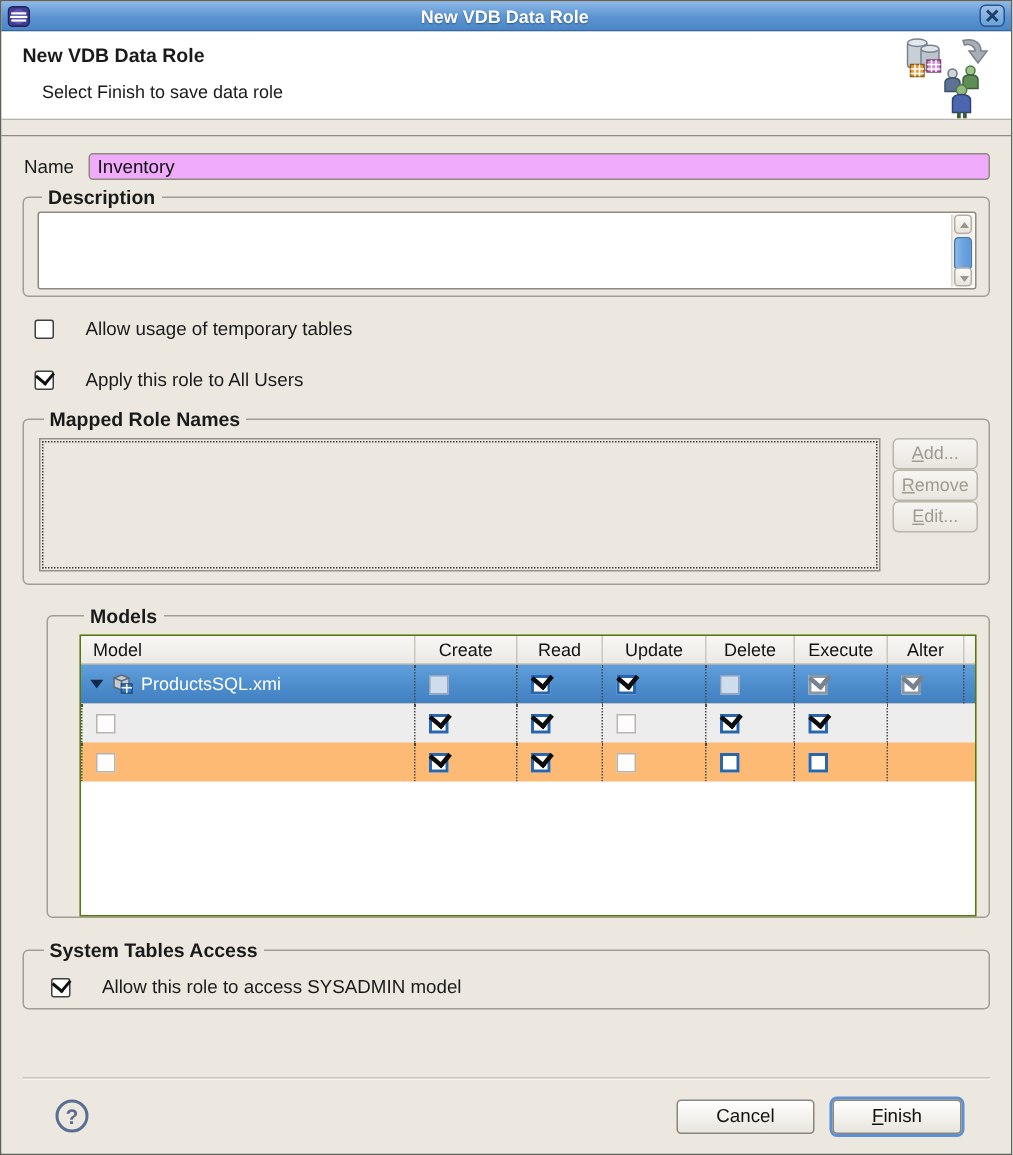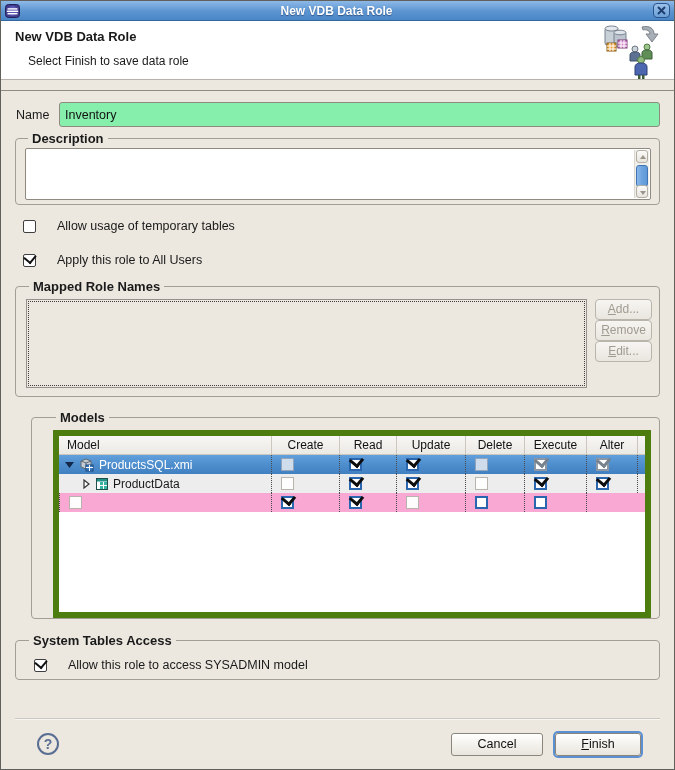--- a/index.html
+++ b/index.html
@@ -21,22 +21,22 @@
   .banner-title { font-size:13px; font-weight:bold; }
   .banner-sub { font-size:12px; margin-top:10px; margin-left:13px; }
   .banner-art { position:absolute; right:8px; top:2px; }
   .band { height:12px; flex:0 0 12px; background:#ece8e0; border-top:1px solid #b7b3ab; border-bottom:1px solid #8f8b81; }
 
   
   .content { flex:1; padding:0 14px; display:flex; flex-direction:column; background:#ece8e0; }
 
   .name-row { margin-top:11px; display:flex; align-items:center; }
   .name-label { width:36px; flex:0 0 36px; margin-left:1px; font-size:12.5px; }
-  .name-input { flex:1; height:25px; margin-left:7px; border:1px solid #8f8a80; border-radius:3px;
-    background:#86efac; padding:0 5px; font:12.5px "Liberation Sans",sans-serif; color:#111; outline:none; }
+  .name-input { flex:1; height:18px; margin-left:7px; border:1px solid #8f8a80; border-radius:3px;
+    background:#f0abfc; padding:0 5px; font:12.5px "Liberation Sans",sans-serif; color:#111; outline:none; }
 
   fieldset { border:1px solid #a39e94; border-radius:4px; }
   legend { font-weight:bold; font-size:13px; padding:0 4px; margin-left:3px; }
 
   .desc-group { margin-top:4px; height:74px; padding:2px 8px 8px 9px; }
   .desc-box { height:52px; background:#fff; border:1px solid #8f8a80; border-radius:2px; position:relative; }
   .desc-text { position:absolute; left:1px; top:1px; right:17px; bottom:1px; padding:2px 4px;
     font:12px "Liberation Sans",sans-serif; border:none; resize:none; outline:none; background:#fff; }
   .vscroll { position:absolute; right:1px; top:1px; bottom:1px; width:15px; background:#f1efe9; border-left:1px solid #dcd8d0; }
   .sb-btn { position:absolute; left:1px; right:1px; height:13px; border:1px solid #b3afa5; border-radius:3px;
@@ -63,30 +63,30 @@
   .roles-list { flex:1; height:89px; margin-top:2px; border:1px solid #96918a; background:#ece8e0; position:relative; }
   .roles-list::after { content:""; position:absolute; left:1px; top:1px; right:1px; bottom:1px; border:1px dotted #3f3f3f; }
   .roles-buttons { width:57px; flex:0 0 57px; display:flex; flex-direction:column; margin-top:2px; }
   .gbtn { height:21px; width:57px; border:1px solid #b9b5ab; border-radius:4px; color:#a09b90;
     background:linear-gradient(#f7f5f2,#e9e6df); font:12px "Liberation Sans",sans-serif; text-align:center; }
   .gbtn .lbl { display:block; line-height:19px; }
   .lbl::first-letter { text-decoration:underline; }
 
   
   .models-group { margin-top:13px; height:209px; padding:3px 8px 9px 21px;margin-left:16px; }
-  .mtable { height:188px; margin-top:2px; border:6px solid #4d7c0f; background:#f9a8d4; display:flex; flex-direction:column; overflow:hidden; }
+  .mtable { height:188px; margin-top:2px; border:1px solid #4d7c0f; background:#fdba74; display:flex; flex-direction:column; overflow:hidden; }
   .mhead { flex:0 0 19px; display:grid; grid-template-columns:1fr 68px 57px 69px 59px 62px 51px 8px;
     background:linear-gradient(#f8f7f5,#ebe9e4); border-bottom:1px solid #cbc7bf; }
   .mh { line-height:18px; text-align:center; color:#111; overflow:hidden; white-space:nowrap; }
   .mh.model { text-align:left; padding-left:8px; }
   .mh:not(:first-child) { border-left:1px solid #cbc7bf; }
   .mrow { flex:0 0 19px; display:grid; grid-template-columns:1fr 68px 57px 69px 59px 62px 51px 8px; }
   .mrow:nth-child(even) { background:#ededed; }
   .mrow.sel { background:linear-gradient(#61a0dc,#4f8ecd 50%,#4080c1); color:#fff; }
-  .mc { display:flex; align-items:center; height:19px; overflow:hidden; }
+  .mc { display:flex; align-items:center; height:26px; overflow:hidden; }
   .mc:not(.model) { border-left:1px dotted #4a4a4a; padding-left:9px; }
   .mc.model { padding-left:6px; gap:5px; white-space:nowrap; }
   .rname { font-size:12px; }
   .arrow { width:9px; flex:0 0 9px; display:flex; align-items:center; justify-content:center; }
   .arrow svg { display:none; }
   .arrow.exp .ar-exp { display:block; }
   .arrow.col .ar-col { display:block; }
   .ricon svg { display:none; vertical-align:middle; }
   .ricon.icon-model .ic-model { display:inline; }
   .ricon.icon-table .ic-table { display:inline; }
@@ -260,38 +260,20 @@
               <div class="mc">
                 <span class="tcb s-checked-gray"></span>
               </div>
               <div class="mc">
                 <span class="tcb s-checked-gray"></span>
               </div>
               <div class="mc"></div>
             </div>
 
   <div class="mrow">
-    <div class="mc model" style="padding-left: 23px;">
-      <span class="arrow col">
-
-        <svg class="ar-col" width="7" height="10" viewBox="0 0 7 10">
-                    <polygon points="1,1 1,9 6,5" fill="#fff" stroke="#333" stroke-width="1.2"></polygon>
-                  </svg>
-      </span>
-      <span class="ricon icon-table">
-        
-        <svg class="ic-table" width="12" height="12" viewBox="0 0 12 12">
-                    <rect x="0.5" y="0.5" width="11" height="11" fill="#fff" stroke="#1f4f4c"></rect>
-                    <rect x="1" y="1" width="10" height="2.5" fill="#1d8f84"></rect>
-                    <rect x="4" y="4" width="7" height="7" fill="#35b2a4"></rect>
-                    <path d="M4 7.5 h7 M7.5 4 v7" stroke="#fff" stroke-width="1"></path>
-                  </svg>
-      </span>
-      <span class="rname">ProductData</span>
-    </div>
   <div class="mc">
                 <span class="tcb s-disabled-unchecked"></span>
               </div>
               <div class="mc">
                 <span class="tcb s-checked"></span>
               </div>
               <div class="mc">
                 <span class="tcb s-checked"></span>
               </div>
               <div class="mc">

